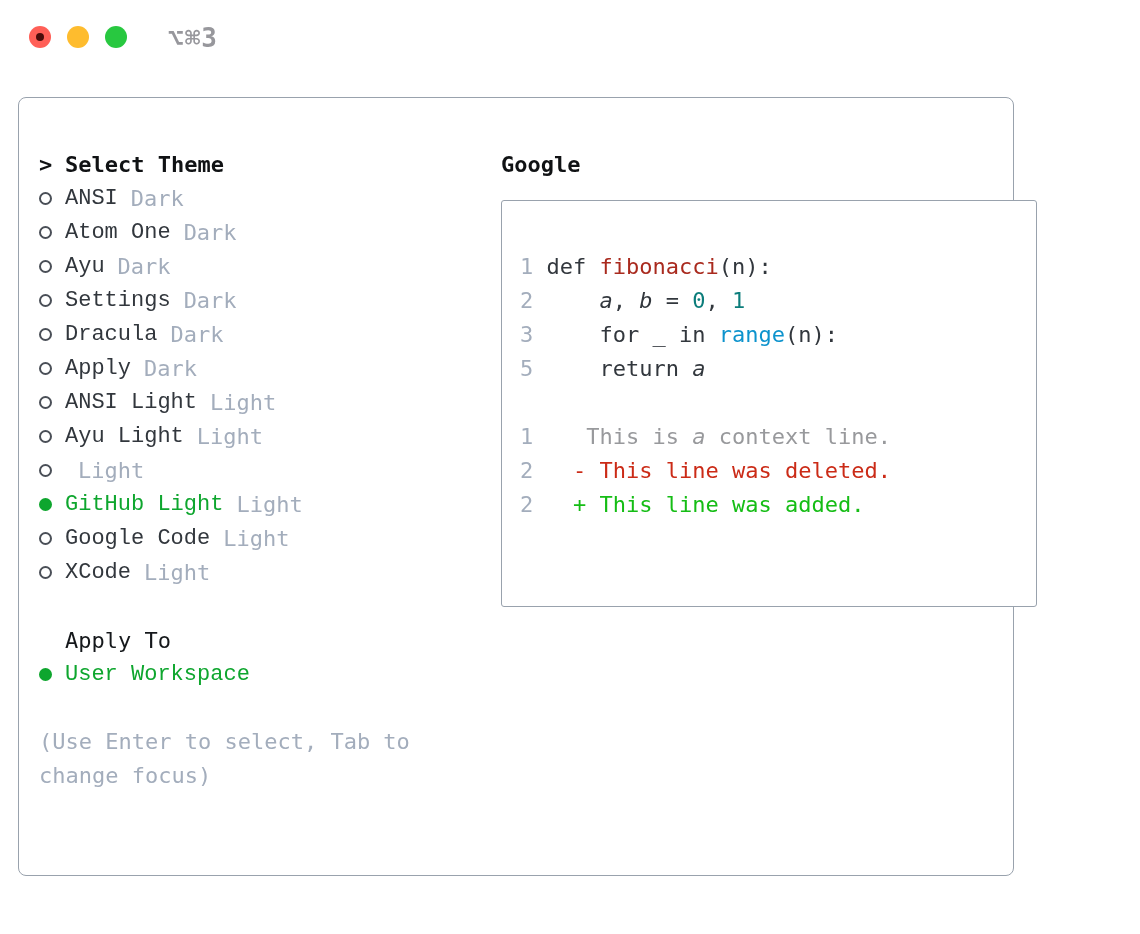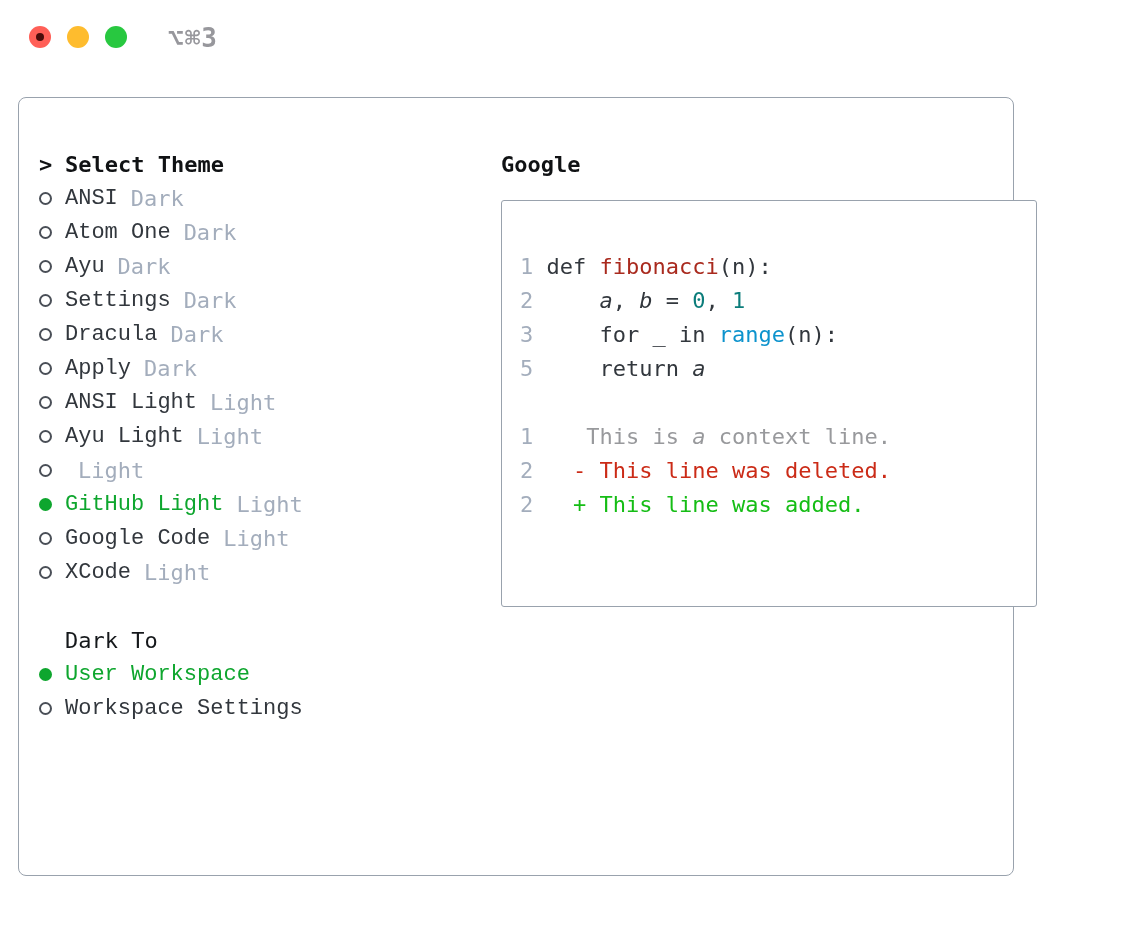--- a/index.html
+++ b/index.html
@@ -179,40 +179,35 @@
             </span>
             <span class="name">XCode</span>
             <span class="tag">Light</span>
           </div>
         </div>
 
       <div class="spacer"></div>
 
       <div class="row">
         <span class="bullet"></span>
-        <span class="subheading">Dark To</span>
+        <span class="subheading">Apply To</span>
       </div>
 
       <div id="apply-list">
           <div class="row">
             <span class="bullet">
               <span class="circle sel"></span>
             </span>
             <span class="name sel">User Workspace</span>
           </div>
-          <div class="row">
-            <span class="bullet">
-              <span class="circle"></span>
-            </span>
-            <span class="name">Workspace Settings</span>
-          </div>
         </div>
 
       <div class="spacer"></div>
 
+      <div class="hint">(Use Enter to select, Tab to change focus)</div>
     </div>
 
     <div class="right-col">
       <div class="row">
         <span class="heading">Google</span>
       </div>
       <div class="preview-box" id="preview-box">
           <div class="codeline"><span class="tok-ln">1 </span><span class="tok-plain">def </span><span class="tok-fn">fibonacci</span><span class="tok-plain">(n):</span></div>
           <div class="codeline"><span class="tok-ln">2 </span><span class="tok-plain">    </span><span class="tok-var">a</span><span class="tok-plain">, </span><span class="tok-var">b</span><span class="tok-plain"> = </span><span class="tok-num">0</span><span class="tok-plain">, </span><span class="tok-num">1</span></div>
           <div class="codeline"><span class="tok-ln">3 </span><span class="tok-plain">    for _ in </span><span class="tok-builtin">range</span><span class="tok-plain">(n):</span></div>

